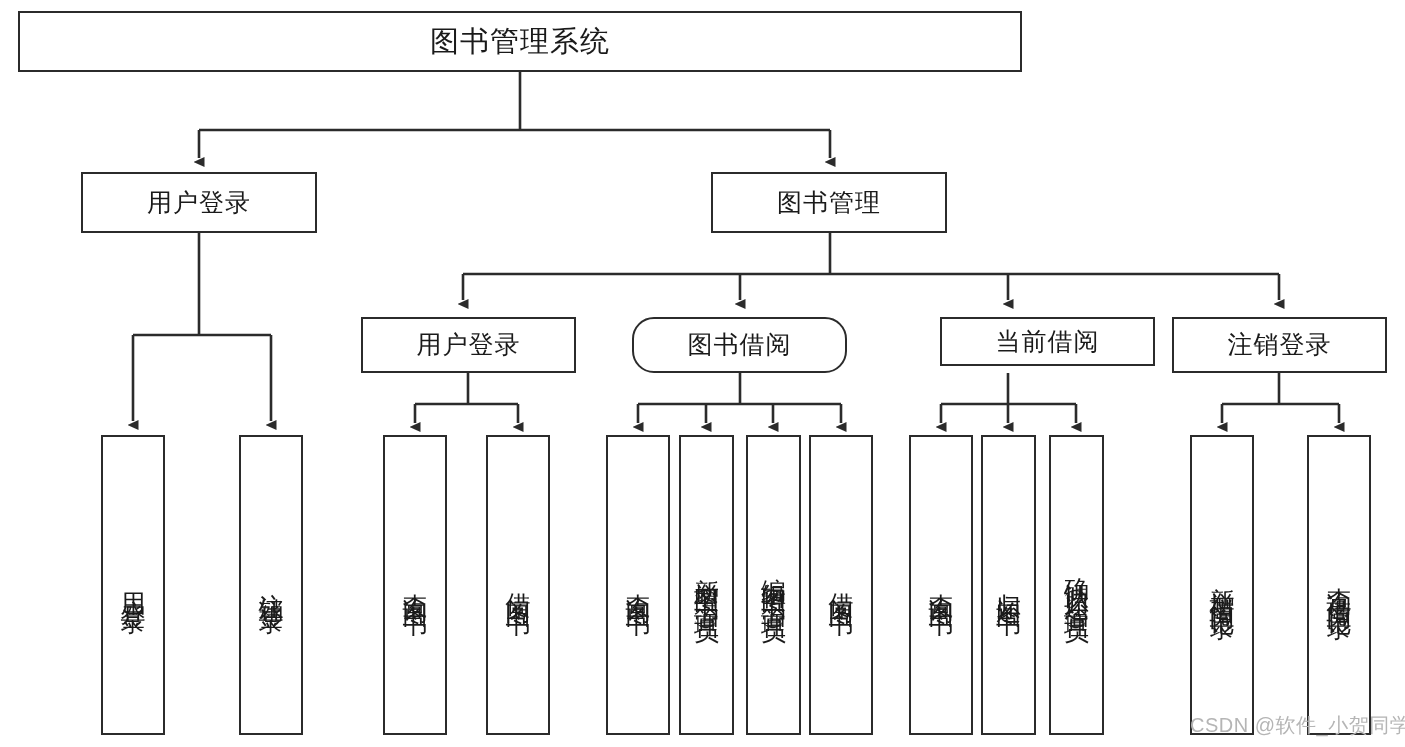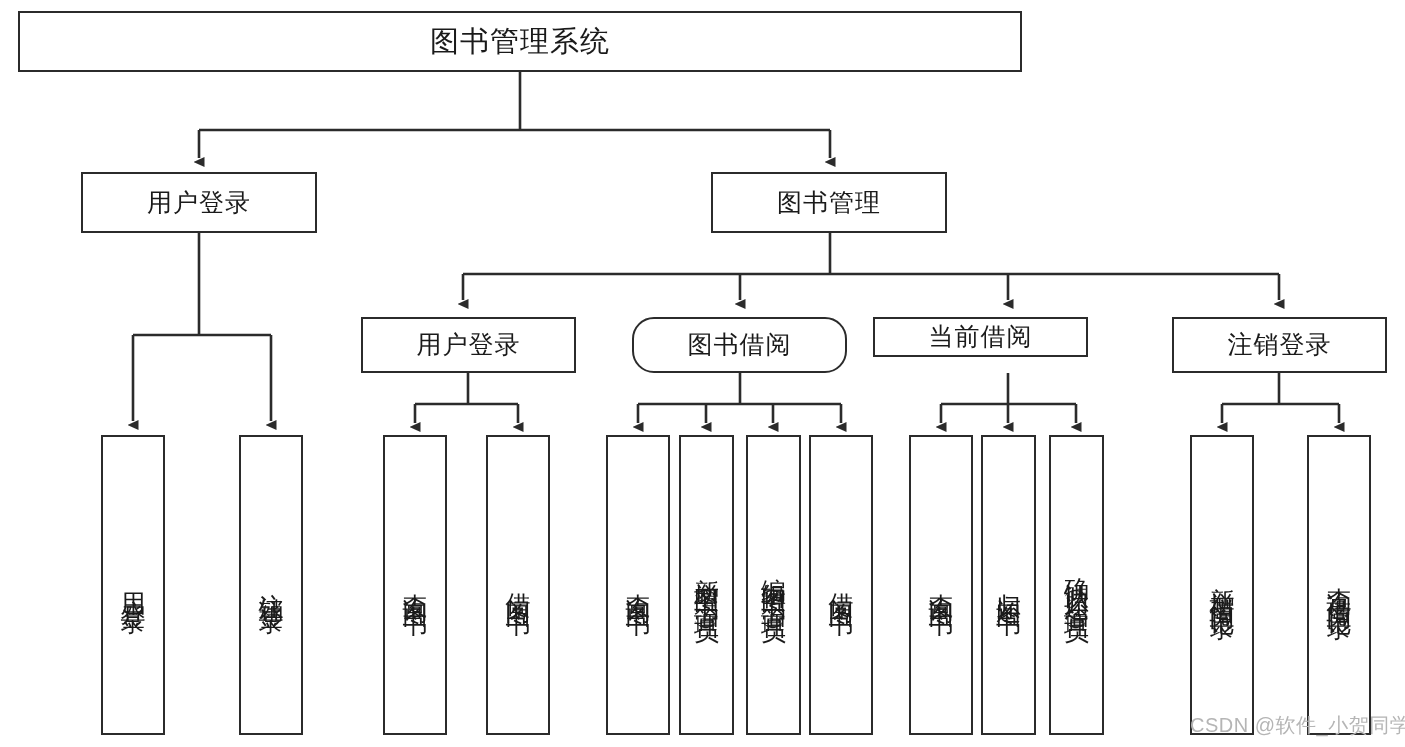--- a/index.html
+++ b/index.html
@@ -155,21 +155,21 @@
   </div>
 
   <div class="node node-h" style="left:361px; top:317px; width:215px; height:56px;">
     <span class="node-label">用户登录</span>
   </div>
 
   <div class="node node-h" style="left:632px; top:317px; width:215px; height:56px;border-radius:22px;">
     <span class="node-label">图书借阅</span>
   </div>
 
-  <div class="node node-h" style="left:873px; top:317px; width:215px; height:40px;">
+  <div class="node node-h" style="left:940px; top:317px; width:215px; height:49px;">
     <span class="node-label">当前借阅</span>
   </div>
 
   <div class="node node-h" style="left:1172px; top:317px; width:215px; height:56px;">
     <span class="node-label">注销登录</span>
   </div>
 
   <div class="node node-v" style="left:101px; top:435px; width:64px; height:300px;">
     <span class="node-label">用户登录</span>
   </div>

